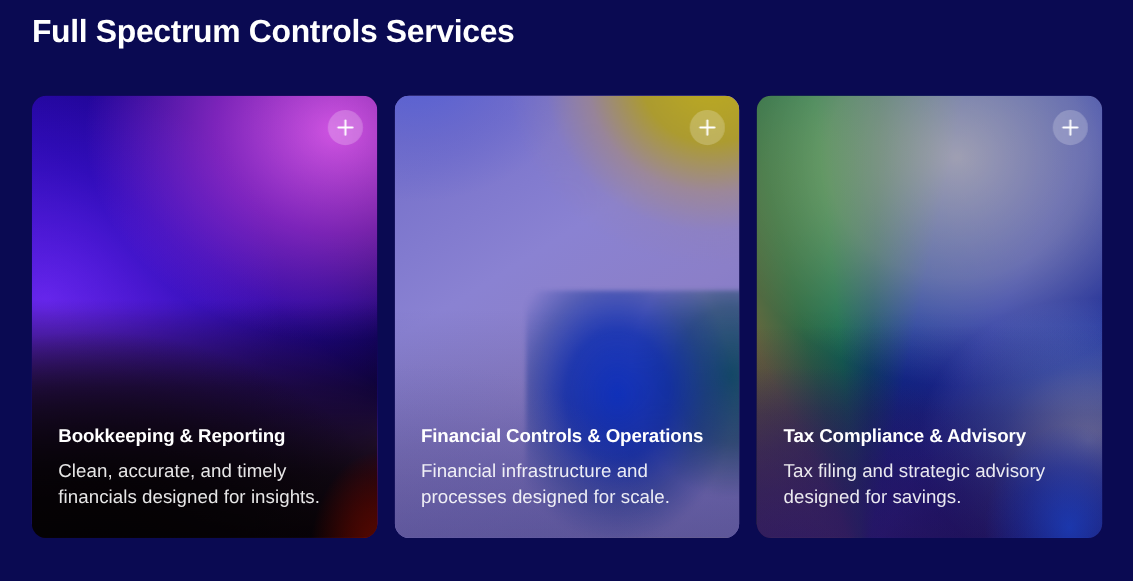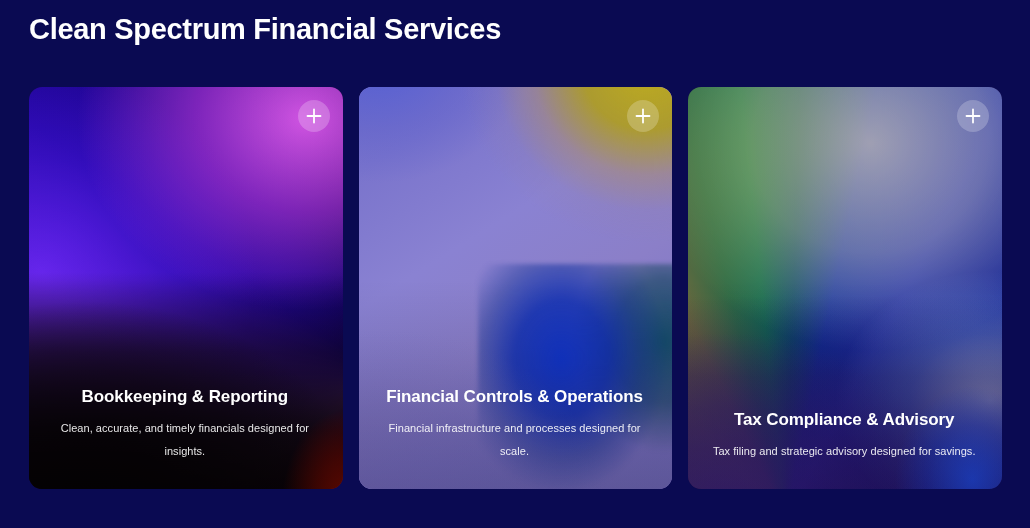--- a/index.html
+++ b/index.html
@@ -218,44 +218,43 @@
   }
   .plus-btn svg { display: block; width: 32px; height: 32px; }
 
   
   .card-copy {
     position: absolute;
     left: 24px;
     right: 26px;
     bottom: 26px;
     z-index: 2;
-    text-align: center;
   }
   .card-title {
     font-size: 17px;
     font-weight: 700;
     color: #ffffff;
     letter-spacing: -0.1px;
     line-height: 22px;
     margin-bottom: 9px;
   }
   .card-desc {
-    font-size: 11px;
+    font-size: 17px;
     font-weight: 400;
     color: rgba(255,255,255,.9);
     line-height: 23px;
     letter-spacing: 0.05px;
   }
 </style>
 </head>
 <body>
 
 <div class="page">
 
-  <h1 class="section-title">Clean Spectrum Financial Services</h1>
+  <h1 class="section-title">Full Spectrum Controls Services</h1>
 
   <div class="cards">
 
     <div class="card card1">
       <div class="card-art art1">
         <span class="l1"></span>
           <span class="l2"></span>
           <span class="l3"></span>
           <span class="l4"></span>
       </div>

